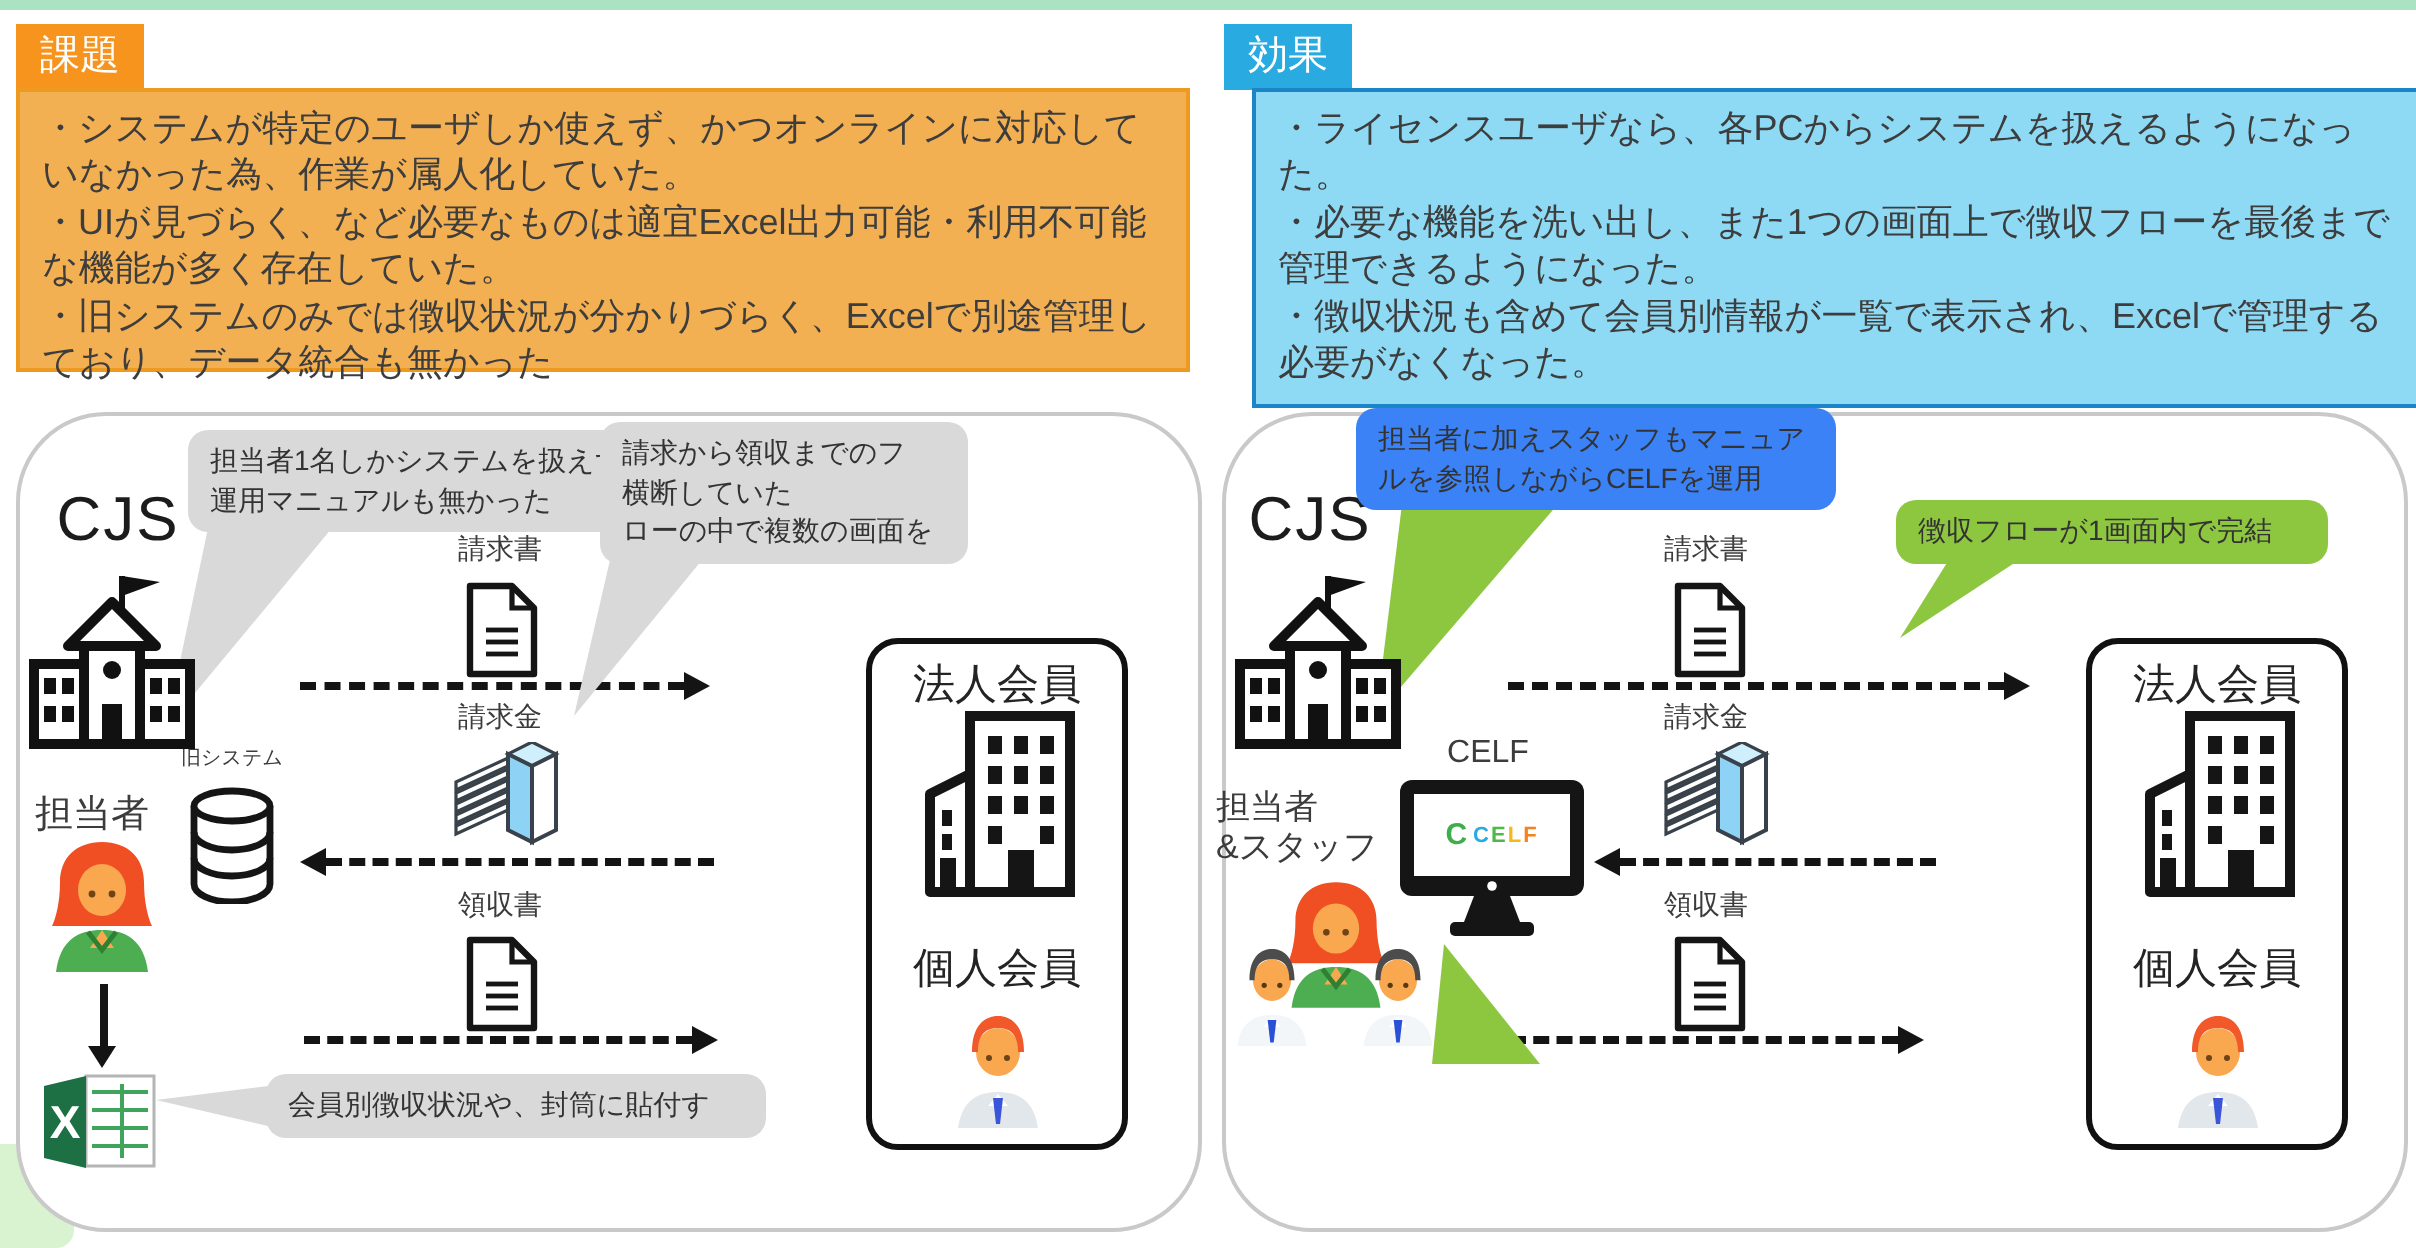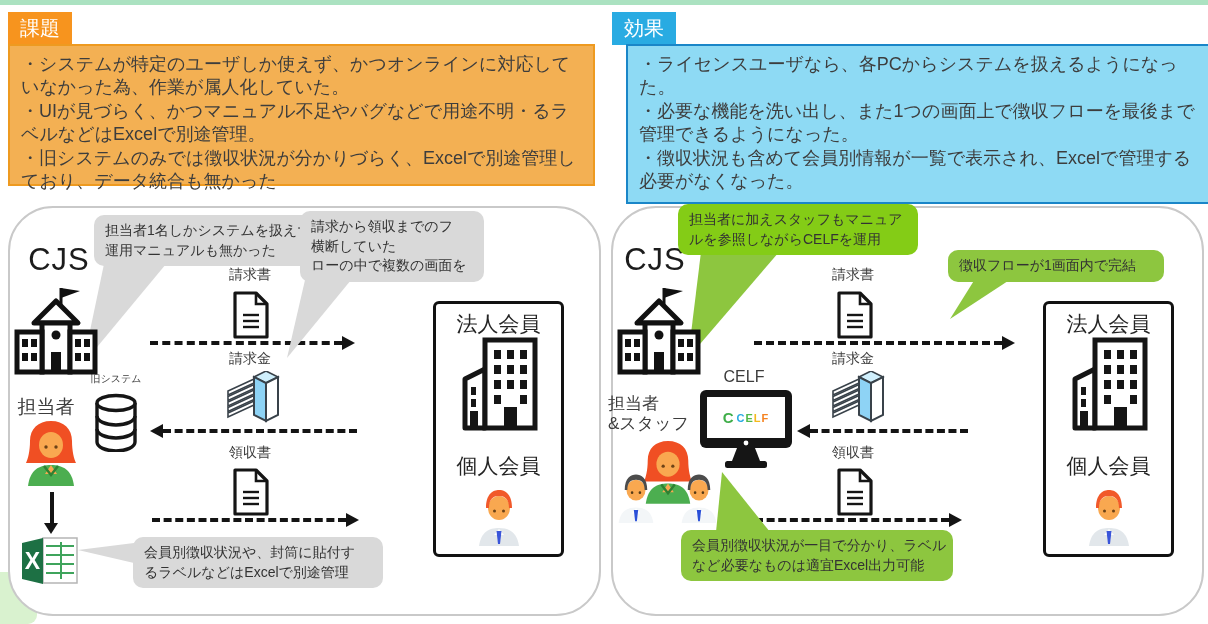--- a/index.html
+++ b/index.html
@@ -38,21 +38,21 @@
   .hline { position:absolute; border-top:4px dashed #141414; z-index:2; }
   .head-r { position:absolute; width:0; height:0; border-top:7px solid transparent;
             border-bottom:7px solid transparent; border-left:13px solid #141414; z-index:2; }
   .head-l { position:absolute; width:0; height:0; border-top:7px solid transparent;
             border-bottom:7px solid transparent; border-right:13px solid #141414; z-index:2; }
   .vbar { position:absolute; width:4px; background:#141414; z-index:2; }
   .head-d { position:absolute; width:0; height:0; border-left:7px solid transparent;
             border-right:7px solid transparent; border-top:11px solid #141414; z-index:2; }
 
   .member-box { position:absolute; width:131px; height:256px; background:#fff;
-                border:3px solid #111; border-radius:6px; z-index:2; }
+                border:3px solid #111; border-radius:16px; z-index:2;margin-top:18px; }
   .member-lbl { position:absolute; left:0; width:100%; text-align:center;
                 font-size:21px; color:#242424; }
 
   .celf-screen { position:absolute; display:flex; align-items:center; justify-content:center;
                  font-weight:bold; z-index:6; letter-spacing:1px; font-size:11px; }
   .celf-screen .mark { font-size:15px; margin-right:2px; }
 </style>
 </head>
 <body>
 
@@ -172,21 +172,21 @@
 
 <div id="stage">
 
   <div class="top-strip" style="background: rgb(171, 226, 193);"></div>
   <div class="corner1" style="background: rgb(217, 242, 207);"></div>
   <div class="corner2" style="background: rgb(217, 242, 207);"></div>
 
   <div class="tab" style="left: 8px; top: 12px; background: rgb(247, 148, 30);">課題</div>
   <div class="cbox" style="left: 8px; top: 44px; width: 587px; height: 142px; background: rgb(243, 176, 83); border-color: rgb(238, 154, 32);">
     <div>・システムが特定のユーザしか使えず、かつオンラインに対応していなかった為、作業が属人化していた。</div>
-    <div>・UIが見づらく、かつマニュアル不足やバグなどで用途不明・るラベルなどはExcelで別途管理。</div>
+    <div>・UIが見づらく、など必要なものは適宜Excel出力可能・利用不可能な機能が多く存在していた。</div>
     <div>・旧システムのみでは徴収状況が分かりづらく、Excelで別途管理しており、データ統合も無かった</div>
   </div>
 
   <div class="tab" style="left: 612px; top: 12px; background: rgb(41, 171, 226);">効果</div>
   <div class="cbox" style="left: 612px; top: 44px; width: 592px; height: 160px; background: rgb(142, 218, 244); border-color: rgb(26, 134, 200); margin-left: 14px;">
     <div>・ライセンスユーザなら、各PCからシステムを扱えるようになった。</div>
     <div>・必要な機能を洗い出し、また1つの画面上で徴収フローを最後まで管理できるようになった。</div>
     <div>・徴収状況も含めて会員別情報が一覧で表示され、Excelで管理する必要がなくなった。</div>
   </div>
 
@@ -249,21 +249,20 @@
   <div class="head-d" style="left:44px; top:523px;"></div>
   <svg class="icon" style="left:20px; top:535px;" width="60" height="52">
       <use href="#sym-excel"></use>
     </svg>
 
   <svg class="tail" style="left:76px; top:540px;" width="60" height="26">
       <polygon points="58,3 58,23 2,10" style="fill: rgb(217, 217, 217);"></polygon>
     </svg>
   <div class="bubble center" style="left: 133px; top: 537px; width: 250px; background: rgb(217, 217, 217);">
     <div>会員別徴収状況や、封筒に貼付す</div>
-    <div>るラベルなどはExcelで別途管理</div>
   </div>
 
   <div class="member-box" style="left:433px; top:301px;">
     <div class="member-lbl" style="top:6px;">法人会員</div>
     <svg class="abs" style="left:19px; top:33px;" width="88" height="94">
         <use href="#sym-building"></use>
       </svg>
     <div class="member-lbl" style="top:148px;">個人会員</div>
     <svg class="abs" style="left:40px; top:182px;" width="46" height="60">
         <use href="#sym-man"></use>
@@ -273,21 +272,21 @@
   <div class="panel" style="left:611px; top:206px;"></div>
 
   <div class="lbl org-lbl" style="left:612px; top:242px; width:86px;">CJS</div>
   <svg class="icon" style="left:617px; top:285px;" width="84" height="90">
       <use href="#sym-school"></use>
     </svg>
 
   <svg class="tail" style="left:682px; top:252px;" width="100" height="108">
       <polygon points="19,0 97,0 6,106" style="fill: rgb(141, 198, 63);"></polygon>
     </svg>
-  <div class="bubble" style="left: 678px; top: 204px; width: 240px; background: #84cc16;">
+  <div class="bubble" style="left: 678px; top: 204px; width: 240px; background: #3b82f6;">
     <div>担当者に加えスタッフもマニュア</div>
     <div>ルを参照しながらCELFを運用</div>
   </div>
 
   <svg class="tail" style="left:945px; top:279px;" width="70" height="42">
       <polygon points="30,0 66,0 5,40" style="fill: rgb(141, 198, 63);"></polygon>
     </svg>
   <div class="bubble center" style="left: 948px; top: 250px; width: 216px; background: rgb(141, 198, 63);">
     <div>徴収フローが1画面内で完結</div>
   </div>
@@ -329,24 +328,20 @@
     <div>担当者</div>
     <div>&amp;スタッフ</div>
   </div>
   <svg class="icon" style="left:615px; top:438px;" width="106" height="92">
       <use href="#sym-team"></use>
     </svg>
 
   <svg class="tail" style="left:712px; top:470px;" width="64" height="64">
       <polygon points="10,2 4,62 58,62" style="fill: rgb(141, 198, 63);"></polygon>
     </svg>
-  <div class="bubble center" style="left: 681px; top: 530px; width: 272px; background: rgb(141, 198, 63);">
-    <div>会員別徴収状況が一目で分かり、ラベル</div>
-    <div>など必要なものは適宜Excel出力可能</div>
-  </div>
 
   <div class="member-box" style="left:1043px; top:301px;">
     <div class="member-lbl" style="top:6px;">法人会員</div>
     <svg class="abs" style="left:19px; top:33px;" width="88" height="94">
         <use href="#sym-building"></use>
       </svg>
     <div class="member-lbl" style="top:148px;">個人会員</div>
     <svg class="abs" style="left:40px; top:182px;" width="46" height="60">
         <use href="#sym-man"></use>
       </svg>

